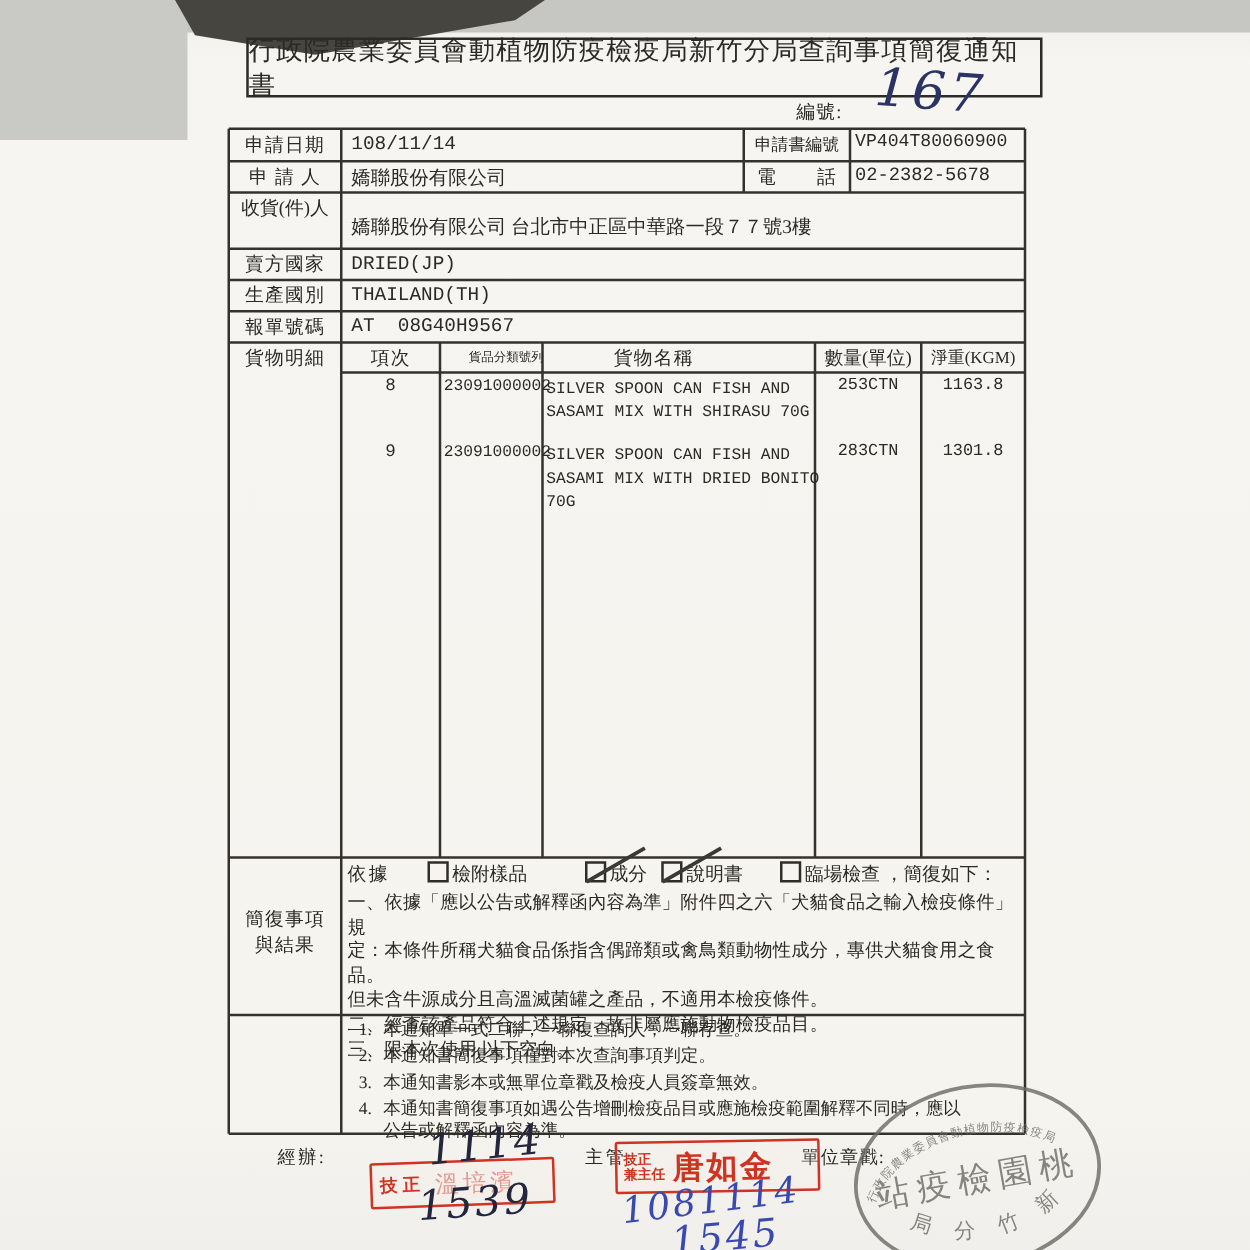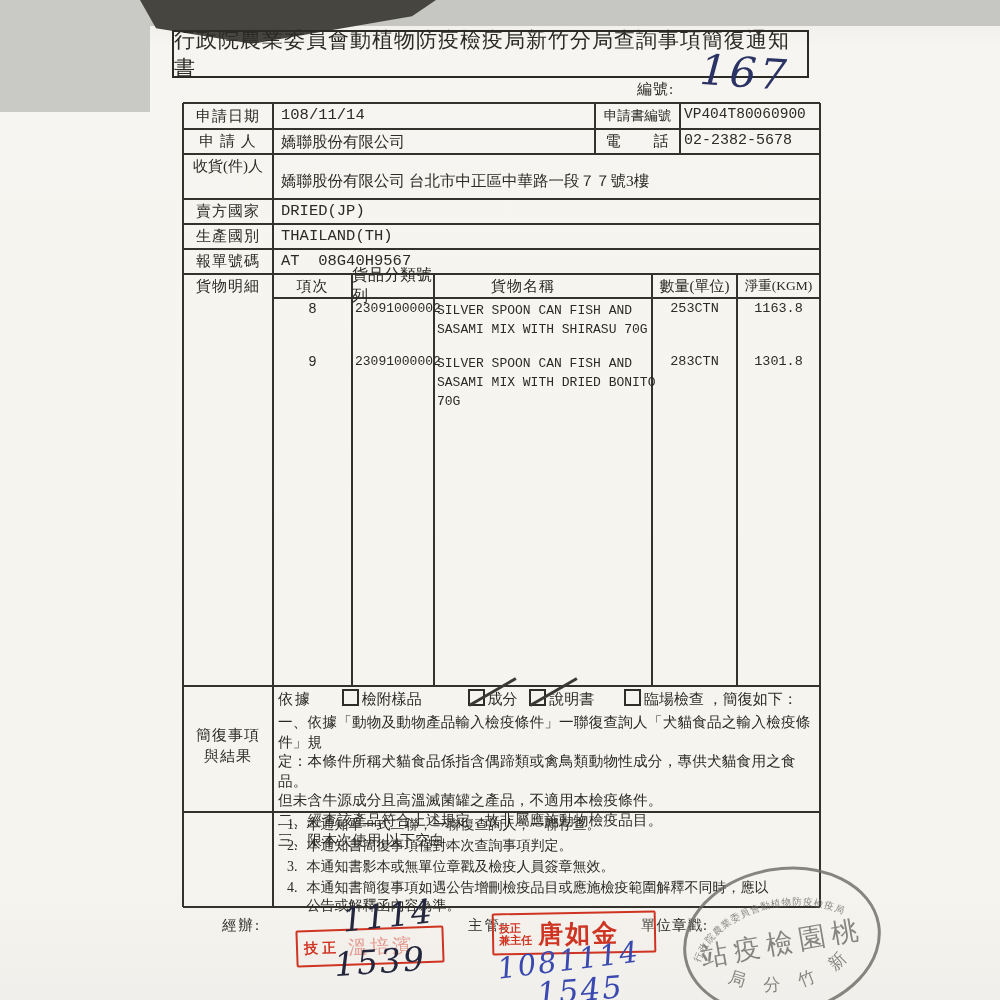--- a/index.html
+++ b/index.html
@@ -9,21 +9,21 @@
   .abs{position:absolute;}
   .mono{font-family:"Liberation Mono","DejaVu Sans Mono",monospace;}
   .pre{white-space:pre;}
   .center{text-align:center;}
   
   #top-strip{left:0;top:0;width:1000px;height:26px;background:#c6c6c2;}
   #left-strip{left:0;top:0;width:150px;height:112px;background:#c9c9c5;}
   #corner-artifact{left:0;top:0;width:1000px;height:60px;background:#46453f;
      clip-path:polygon(14% 0,43.6% 0,41.2% 27%,25.2% 73%,15.6% 47%);}
   
-  #title-box{left:172px;top:30px;width:633px;height:44px;border:2.5px solid #2c2a25;
+  #title-box{left:197px;top:30px;width:633px;height:44px;border:2.5px solid #2c2a25;
      display:flex;align-items:center;justify-content:flex-end;font-size:21px;letter-spacing:1px;background:transparent;}
   #serial-label{left:637px;top:80px;font-size:15px;letter-spacing:1px;}
   #serial-value{left:700px;top:48px;font-size:42px;color:#2b3364;font-style:italic;
      transform:rotate(4deg);font-family:"DejaVu Serif",serif;letter-spacing:3px;}
   
   .lbl{font-size:15px;letter-spacing:1px;}
   .val{font-size:15.5px;}
   .cellc{display:flex;align-items:center;justify-content:center;}
   
   .reply-line{font-size:14.6px;line-height:19.6px;letter-spacing:0.2px;}
@@ -111,21 +111,21 @@
 
   <div class="abs lbl cellc" style="left:183px;top:199px;width:90px;height:25px">賣方國家</div>
   <div class="abs val mono" style="left:281px;top:202px">DRIED(JP)</div>
   <div class="abs lbl cellc" style="left:183px;top:224px;width:90px;height:25px">生產國別</div>
   <div class="abs val mono" style="left:281px;top:227px">THAILAND(TH)</div>
   <div class="abs lbl cellc" style="left:183px;top:249px;width:90px;height:25px">報單號碼</div>
   <div class="abs val mono pre" style="left:281px;top:252px">AT  08G40H9567</div>
 
   <div class="abs lbl cellc" style="left:183px;top:274px;width:90px;height:24px">貨物明細</div>
   <div class="abs lbl cellc" style="left:273px;top:274px;width:79px;height:24px">項次</div>
-  <div class="abs cellc" style="left:352px;top:274px;width:82px;height:24px;font-size:16px">貨品分類號列</div>
+  <div class="abs cellc" style="left:364px;top:274px;width:82px;height:24px;font-size:10px">貨品分類號列</div>
   <div class="abs lbl cellc" style="left:434px;top:274px;width:178px;height:24px">貨物名稱</div>
   <div class="abs cellc" style="left:652px;top:274px;width:85px;height:24px;font-size:15px">數量(單位)</div>
   <div class="abs cellc" style="left:737px;top:274px;width:83px;height:24px;font-size:13.5px">淨重(KGM)</div>
 
   <div class="abs mono center" style="left:273px;top:301px;width:79px;font-size:14px">8</div>
   <div class="abs mono" style="left:355px;top:301px;font-size:13px">23091000002</div>
   <div class="abs mono" style="left:437px;top:301px;width:224px;font-size:13px;line-height:19px">SILVER SPOON CAN FISH AND SASAMI MIX WITH SHIRASU 70G</div>
   <div class="abs mono center" style="left:652px;top:301px;width:85px;font-size:13.5px">253CTN</div>
   <div class="abs mono center" style="left:737px;top:301px;width:83px;font-size:13.5px">1163.8</div>
 
@@ -149,21 +149,21 @@
     <span class="cb-item" style="margin-left:8px">
       <span class="cb checked"></span><span>說明書</span>
     </span>
     <span class="cb-item" style="margin-left:26px">
       <span class="cb"></span><span>臨場檢查</span>
     </span>
     <span>，簡復如下：</span>
   </div>
 
   <div class="abs" style="left:278px;top:713px;width:538px">
-    <div class="reply-line">一、依據「動物及動物產品輸入檢疫條件」一聯復查詢人「犬貓食品之輸入檢疫條件」規</div>
+    <div class="reply-line">一、依據「應以公告或解釋函內容為準」附件四之六「犬貓食品之輸入檢疫條件」規</div>
     <div class="reply-line">定：本條件所稱犬貓食品係指含偶蹄類或禽鳥類動物性成分，專供犬貓食用之食品。</div>
     <div class="reply-line">但未含牛源成分且高溫滅菌罐之產品，不適用本檢疫條件。</div>
     <div class="reply-line">二、經查該產品符合上述規定，故非屬應施動物檢疫品目。</div>
     <div class="reply-line">三、限本次使用,以下空白。</div>
   </div>
 
   <div class="abs" style="left:287px;top:816px">
     <div class="note">
       <span>1.</span>
       <span class="txt">本通知單一式二聯，一聯復查詢人，一聯存查。</span>

